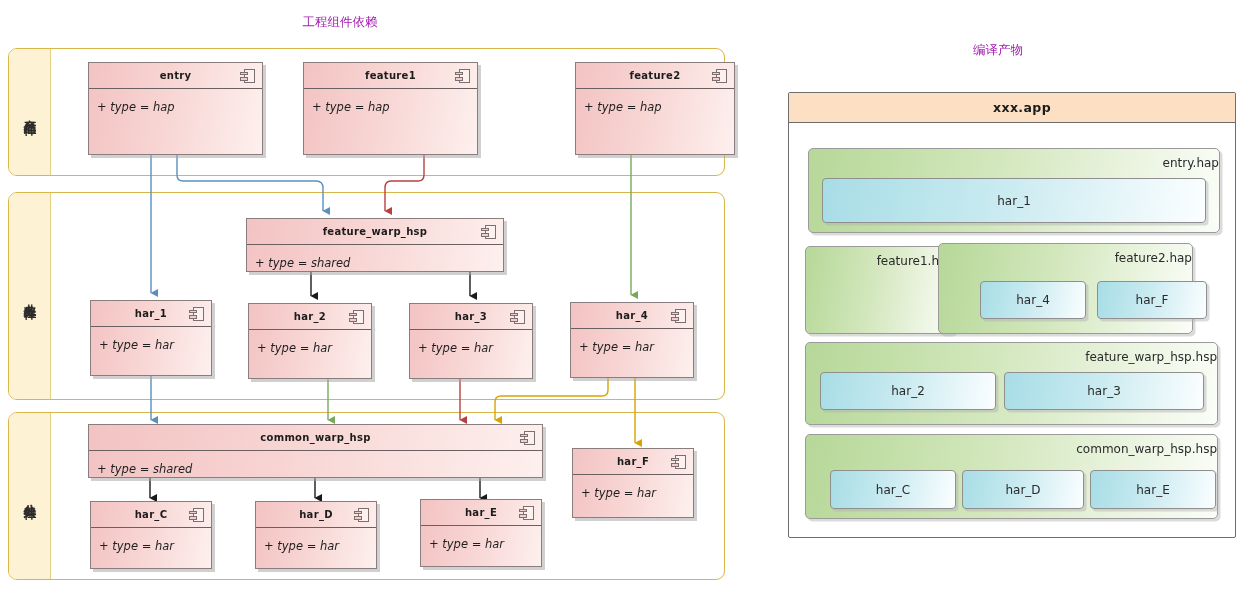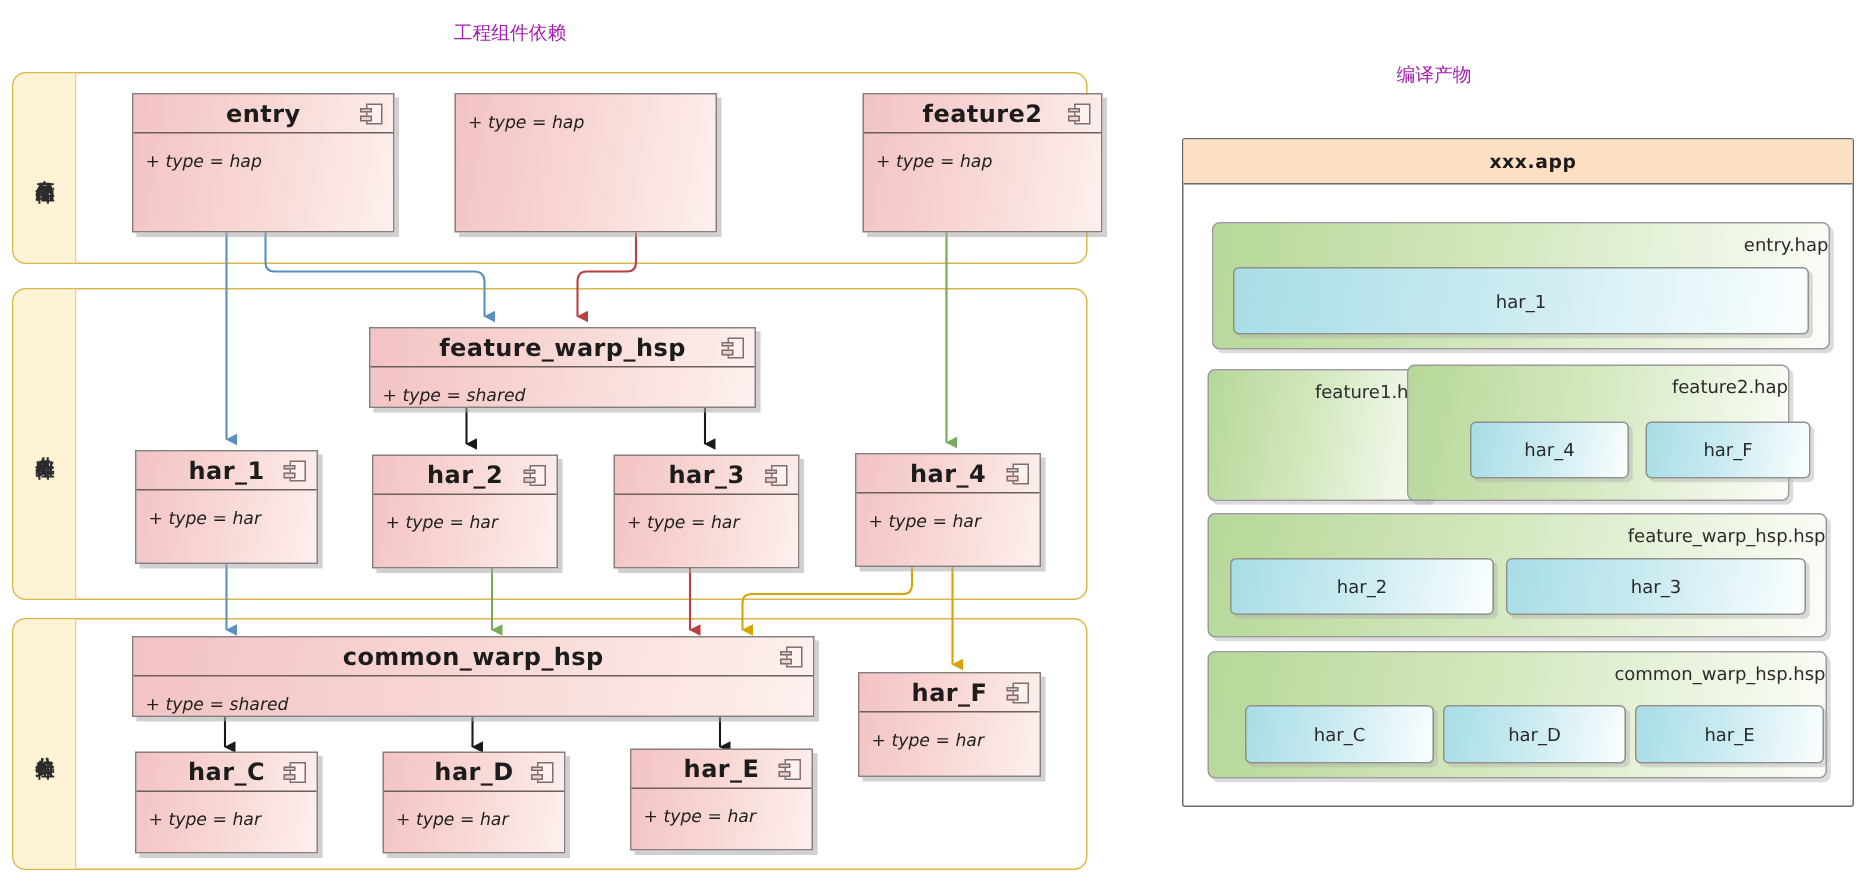--- a/index.html
+++ b/index.html
@@ -24,21 +24,21 @@
       font-family:"DejaVu Sans",sans-serif;}
 
   
   .comp{position:absolute;box-sizing:border-box;
       border:1px solid #8a7d7d;
       background:linear-gradient(100deg,#f3c3c3 0%,#f7d4d2 42%,#fdf0ee 100%);
       box-shadow:3px 3px 0 0 rgba(170,170,170,.55);}
   .comp-head{position:relative;height:26px;box-sizing:border-box;
       border-bottom:1.4px solid #6b6060;
       display:flex;align-items:center;justify-content:center;}
-  .comp-name{font-size:16px;font-weight:700;color:#1c1c1c;
+  .comp-name{font-size:10px;font-weight:700;color:#1c1c1c;
       font-family:"DejaVu Sans",sans-serif;letter-spacing:.3px;}
   .comp-body{position:relative;box-sizing:border-box;padding:7px 0 0 8px;font-style:italic;}
   .comp-attr{font-size:11.5px;color:#1f1f1f;
       font-family:"DejaVu Sans",sans-serif;}
 
   
   .uml-icon{position:absolute;right:7px;top:6px;width:15px;height:14px;}
   .uml-icon .body{position:absolute;left:4px;top:0;width:11px;height:14px;
       border:1px solid #7b6f6f;background:#fdf1f0;box-sizing:border-box;}
   .uml-icon .tab{position:absolute;left:0;width:8px;height:3.5px;
@@ -71,21 +71,21 @@
 
   svg.edges{position:absolute;left:0;top:0;width:1246px;height:591px;
       pointer-events:none;}
 </style>
 </head>
 <body>
 
 <div class="canvas">
 
   <div class="panel-title" style="left:240px;top:14px;width:200px;">工程组件依赖</div>
-  <div class="panel-title" style="left:856px;top:42px;width:200px;">编译产物</div>
+  <div class="panel-title" style="left:898px;top:42px;width:200px;">编译产物</div>
 
   <div class="group" style="left:8px;top:48px;width:717px;height:128px;">
     <div class="group-band">
       <span>产品组件</span>
     </div>
   </div>
 
   <div class="group" style="left:8px;top:192px;width:717px;height:208px;">
     <div class="group-band">
       <span>业务组件</span>
@@ -156,20 +156,28 @@
           <span class="tab t1"></span>
           <span class="tab t2"></span>
       </span>
     </div>
     <div class="comp-body">
       <span class="comp-attr">+ type = hap</span>
     </div>
   </div>
 
   <div class="comp" style="left:303px;top:62px;width:175px;height:93px;">
+    <div class="comp-head">
+      <span class="comp-name">feature1</span>
+      <span class="uml-icon">
+        <span class="body"></span>
+          <span class="tab t1"></span>
+          <span class="tab t2"></span>
+      </span>
+    </div>
     <div class="comp-body">
       <span class="comp-attr">+ type = hap</span>
     </div>
   </div>
 
   <div class="comp" style="left:575px;top:62px;width:160px;height:93px;">
     <div class="comp-head">
       <span class="comp-name">feature2</span>
       <span class="uml-icon">
         <span class="body"></span>

